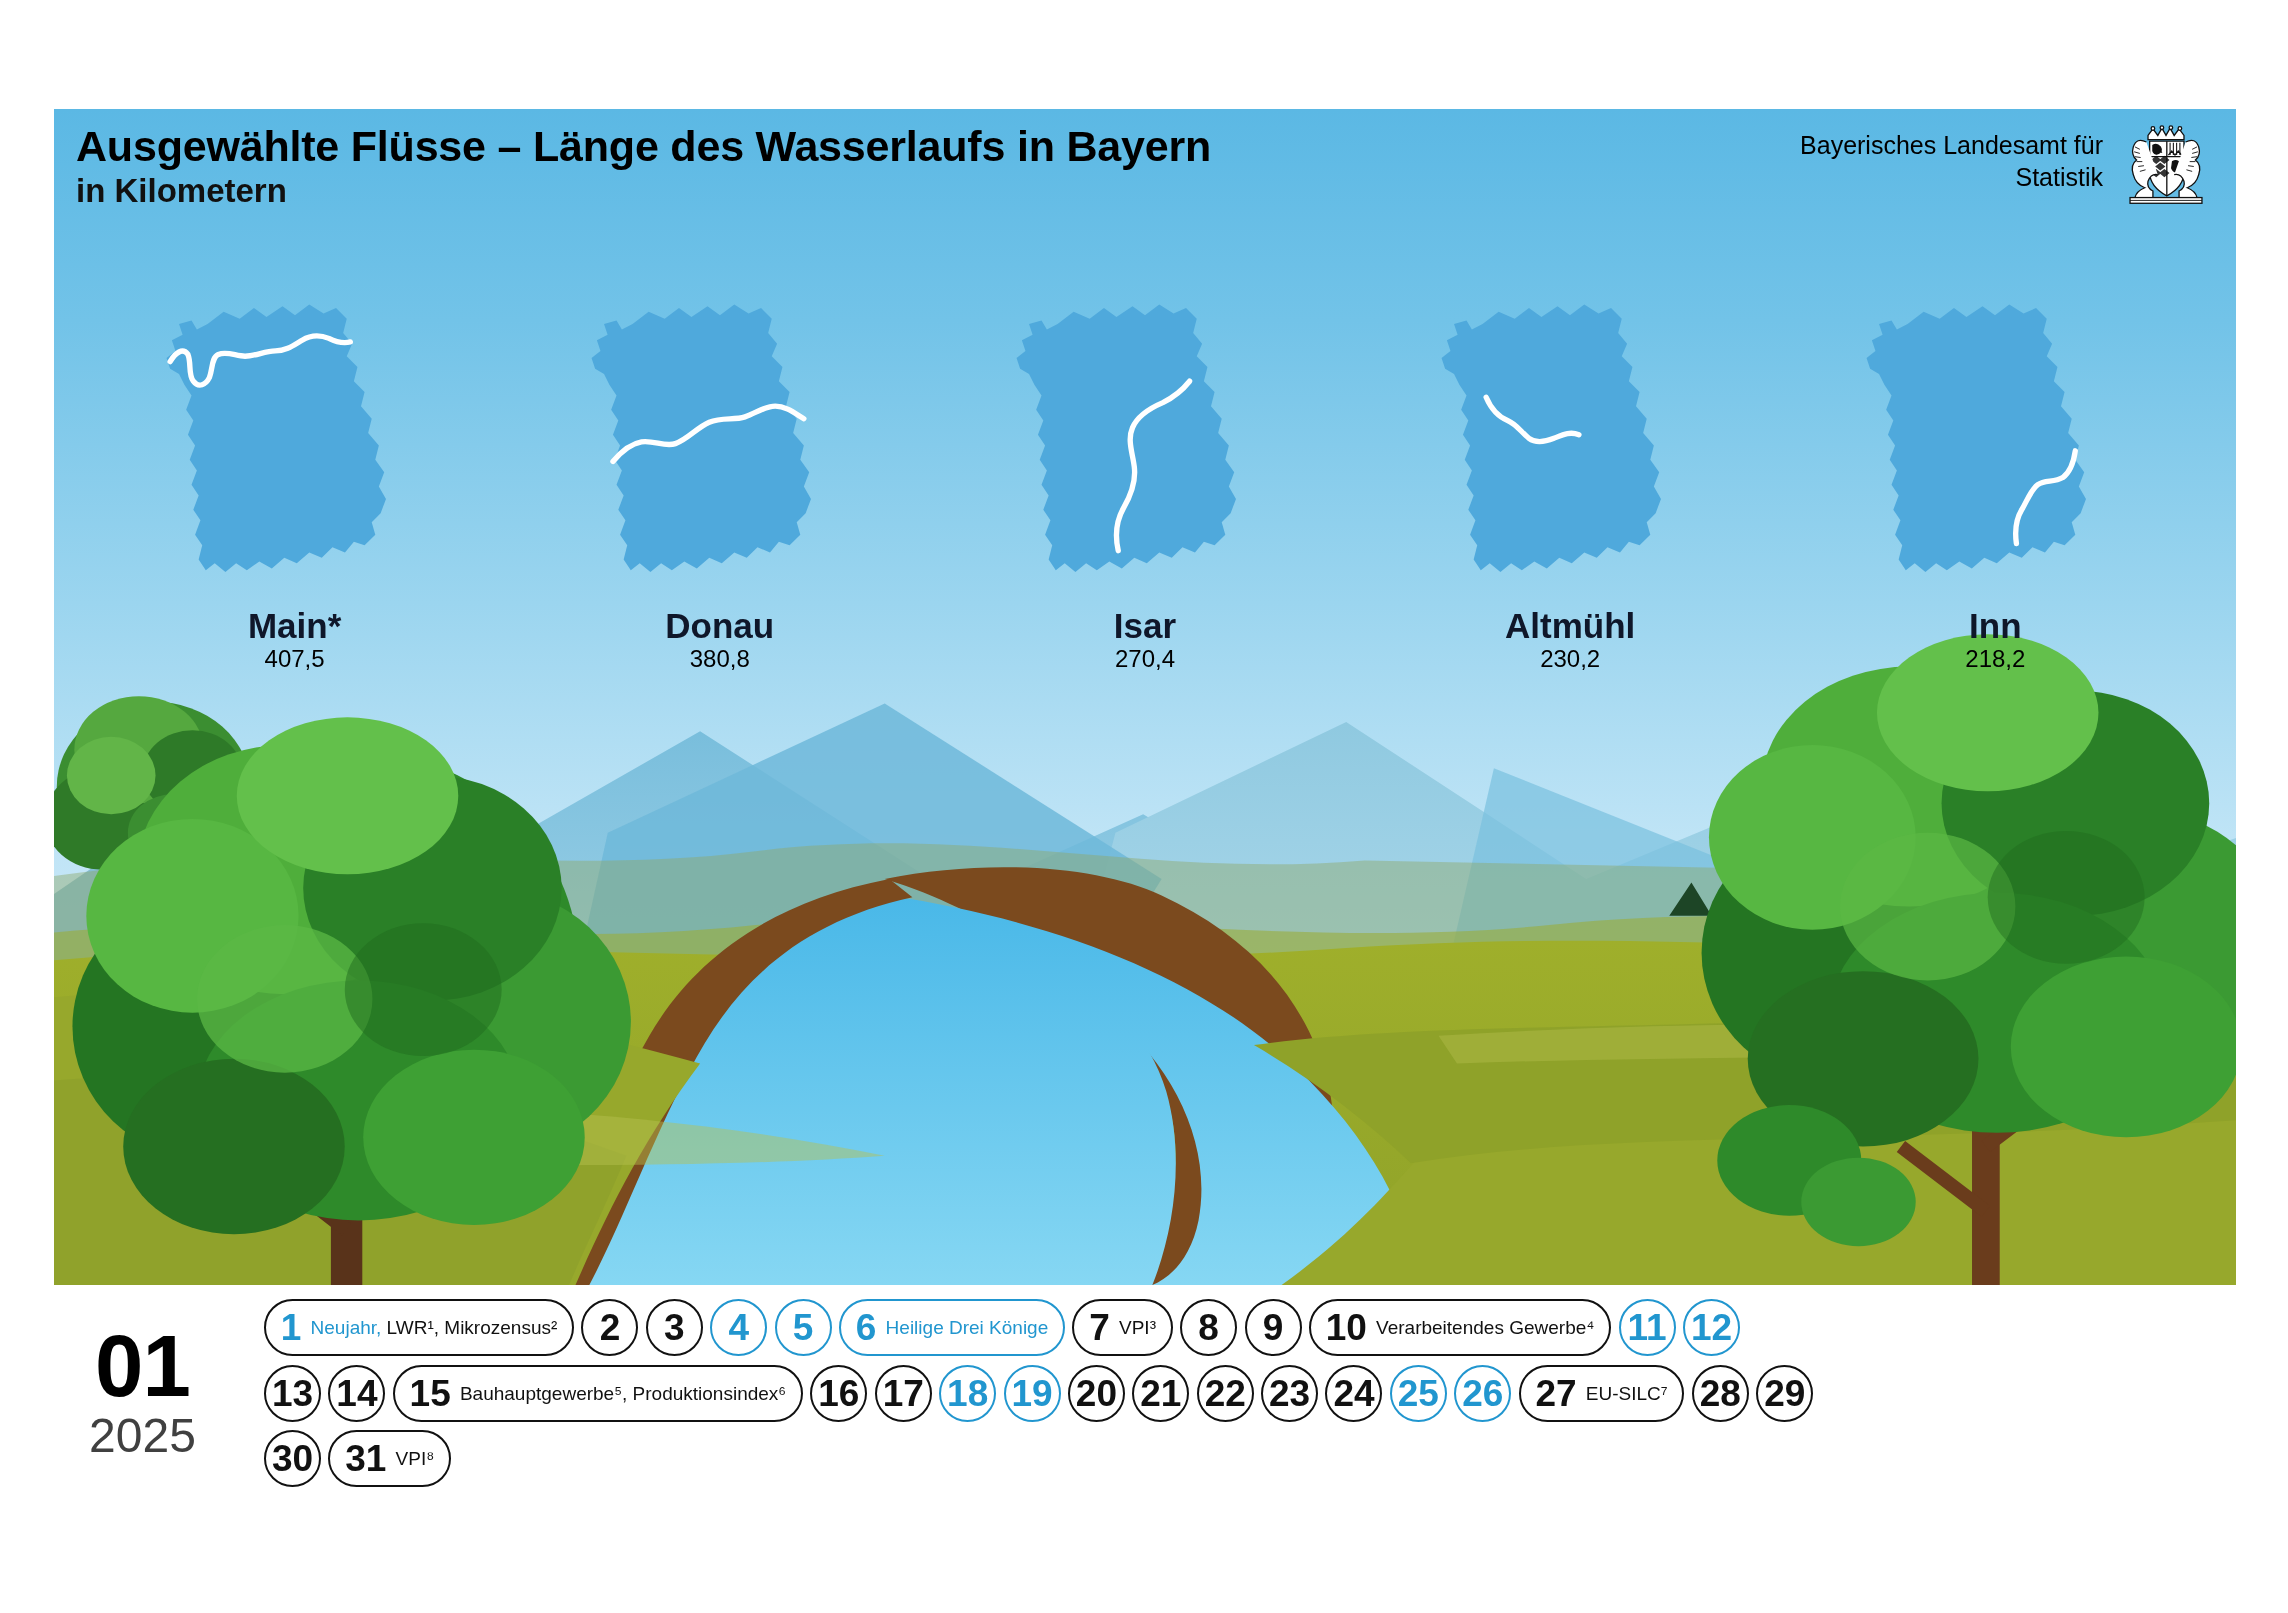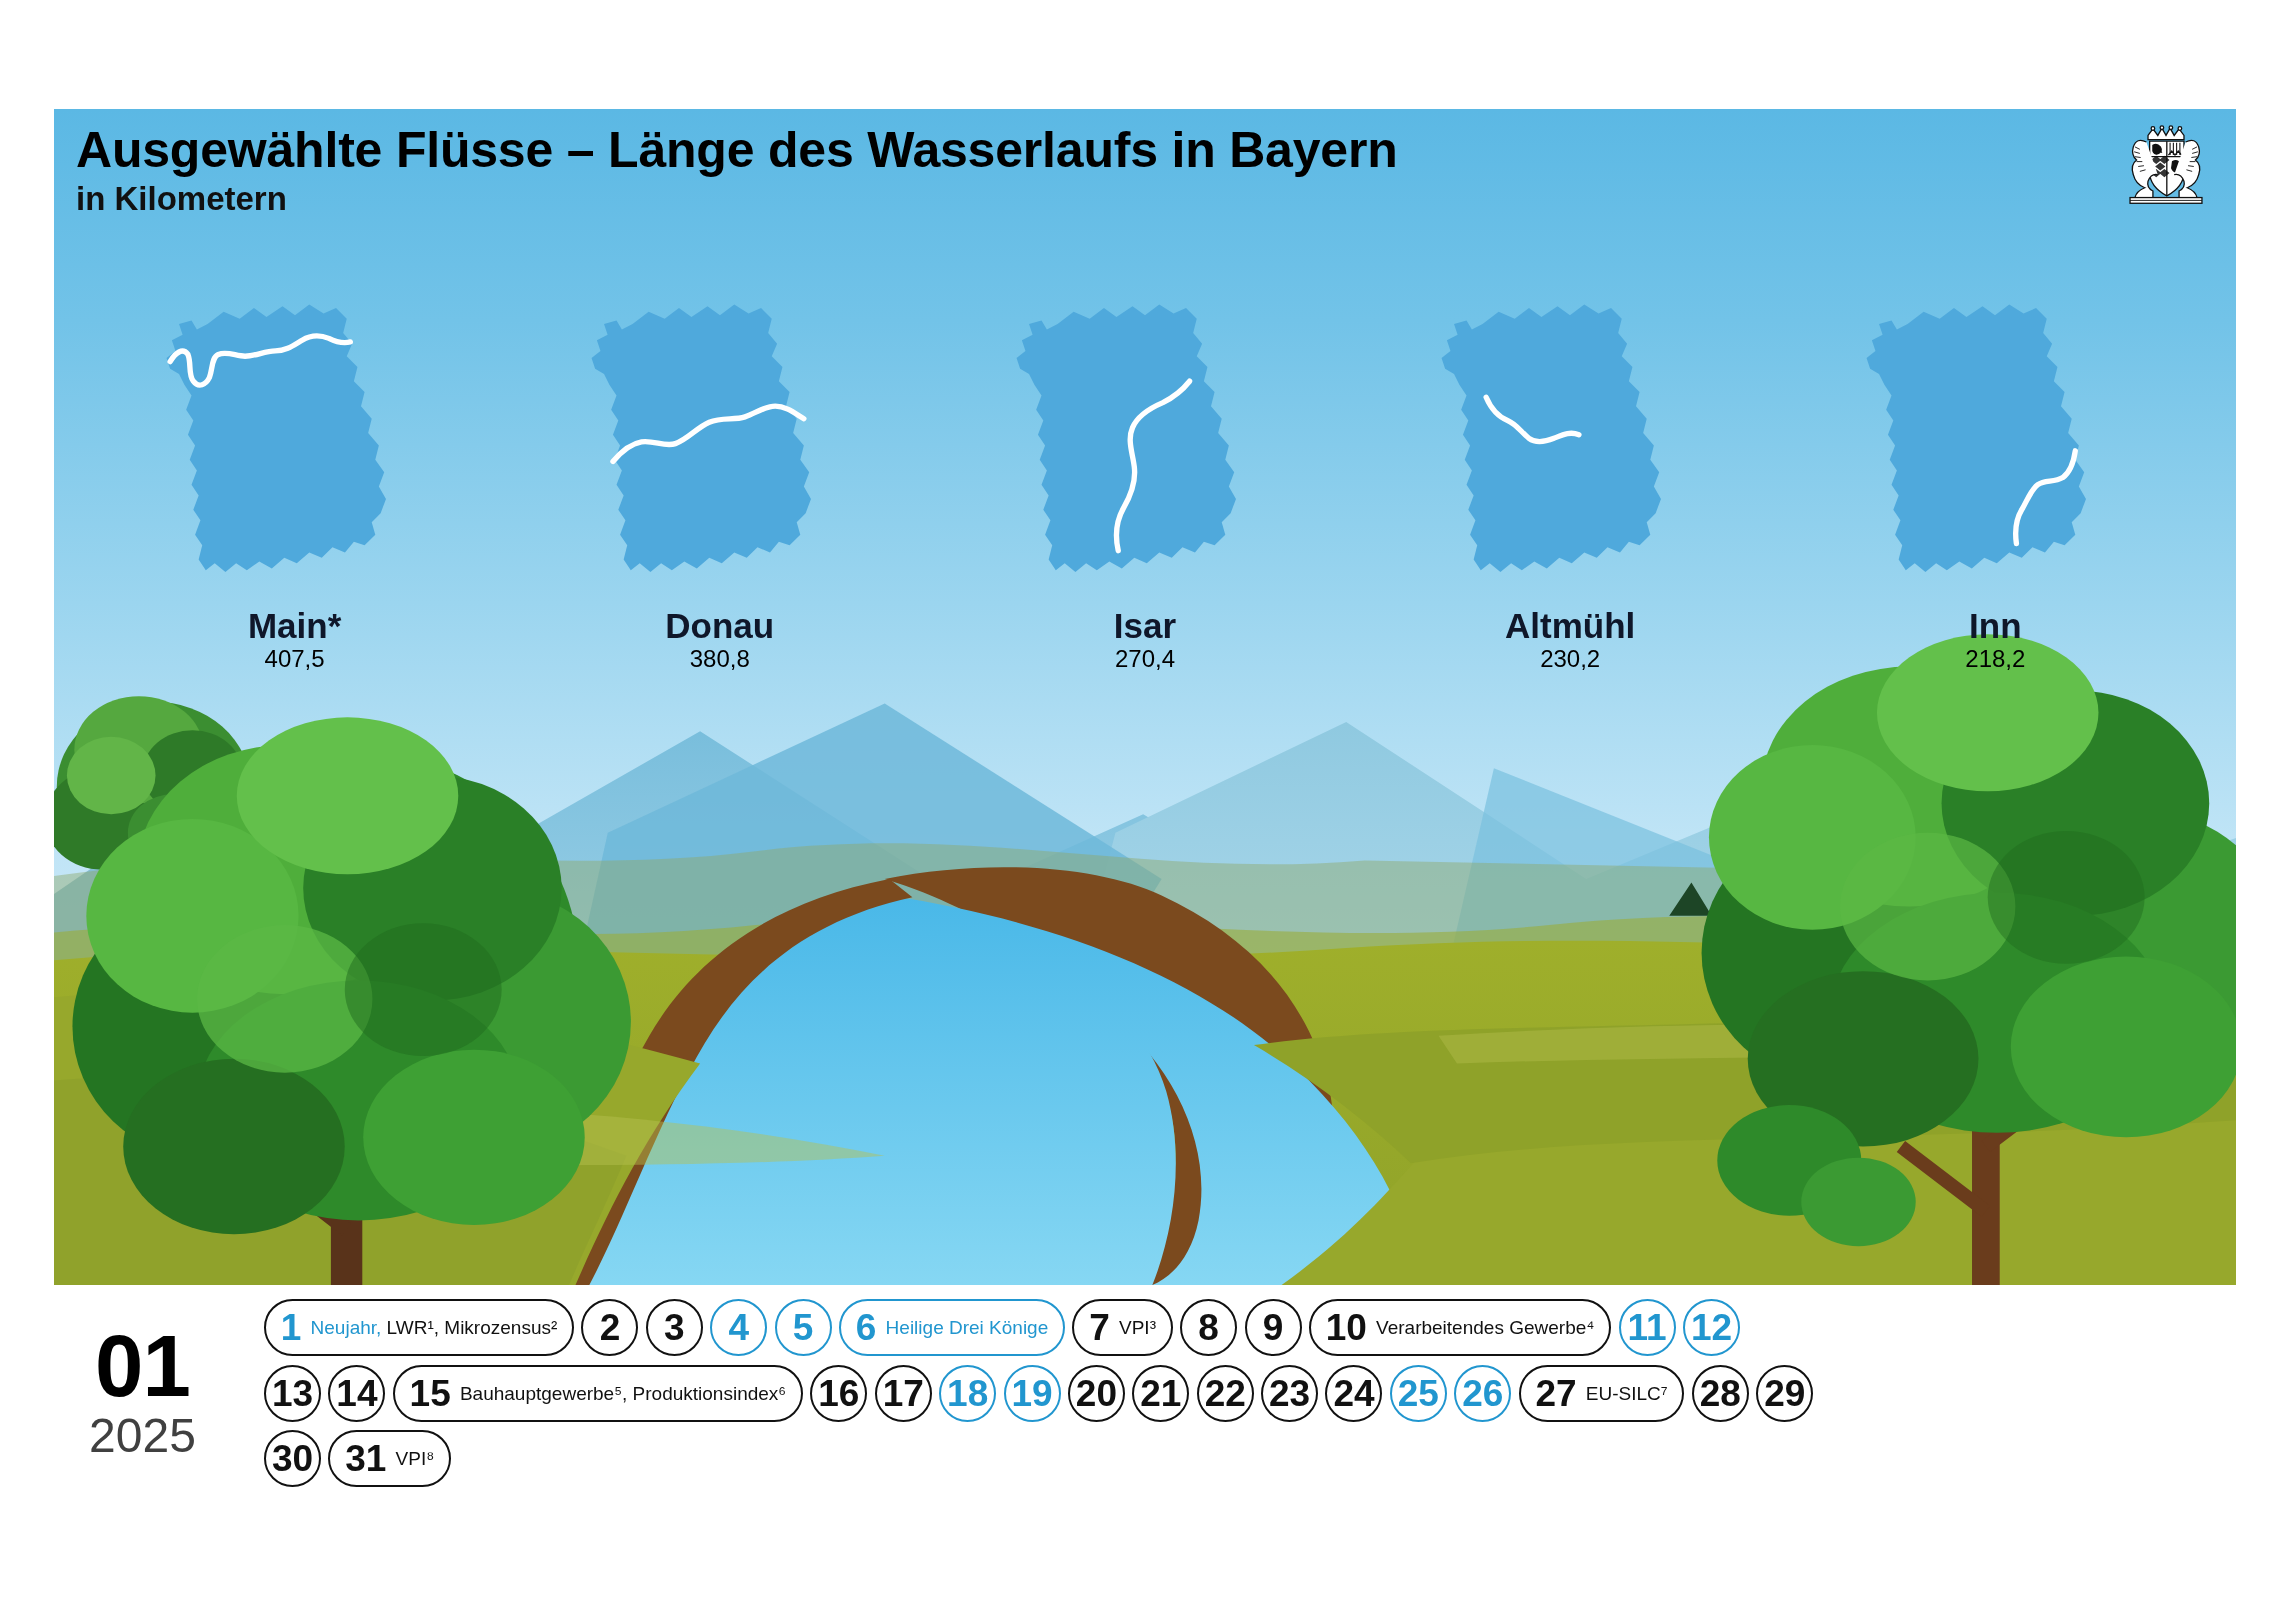--- a/index.html
+++ b/index.html
@@ -16,21 +16,21 @@
     overflow:hidden;
   }
   .sky{
     position:absolute;inset:0;
     background:linear-gradient(to bottom,#5BB8E4 0%,#72C3E8 18%,#9BD5EF 42%,#BFE4F6 62%,#CFEAF8 78%,#D6EDF9 100%);
   }
 
   
   .head-wrap{position:absolute;left:22px;top:14.8px;z-index:40;}
   .head-title{
-    font-size:50px;font-weight:700;color:#000;letter-spacing:-0.2px;
+    font-size:43px;font-weight:700;color:#000;letter-spacing:-0.2px;
     font-stretch:condensed;line-height:1.05;white-space:nowrap;
   }
   .head-sub{
     font-size:33px;font-weight:700;color:#111;margin-top:5.5px;
     font-stretch:condensed;line-height:1.05;
   }
 
   
   .logo-wrap{
     position:absolute;right:20px;top:14.8px;z-index:40;
@@ -221,20 +221,24 @@
       </g>
     </svg>
   </div>
 
   <div class="head-wrap">
     <div class="head-title">Ausgewählte Flüsse – Länge des Wasserlaufs in Bayern</div>
     <div class="head-sub">in Kilometern</div>
   </div>
 
   <div class="logo-wrap">
+    <div class="logo-text">
+      <div>Bayerisches Landesamt für</div>
+      <div>Statistik</div>
+    </div>
     <svg class="logo-crest" viewBox="0 0 120 104" xmlns="http://www.w3.org/2000/svg">
       <g fill="none" stroke="#111" stroke-width="1.6">
 
         <path d="M38,14 l6,-8 6,8 5,-9 5,9 5,-9 5,9 6,-8 6,8 v5 h-44 z" fill="#fff"></path>
         <circle cx="44" cy="5.5" r="2.2" fill="#fff"></circle>
           <circle cx="55" cy="4.5" r="2.2" fill="#fff"></circle>
         <circle cx="66" cy="4.5" r="2.2" fill="#fff"></circle>
           <circle cx="77" cy="5.5" r="2.2" fill="#fff"></circle>
 
         <path d="M40,21 h42 v38 c0,16 -12,24 -21,29 c-9,-5 -21,-13 -21,-29 z" fill="#fff"></path>

